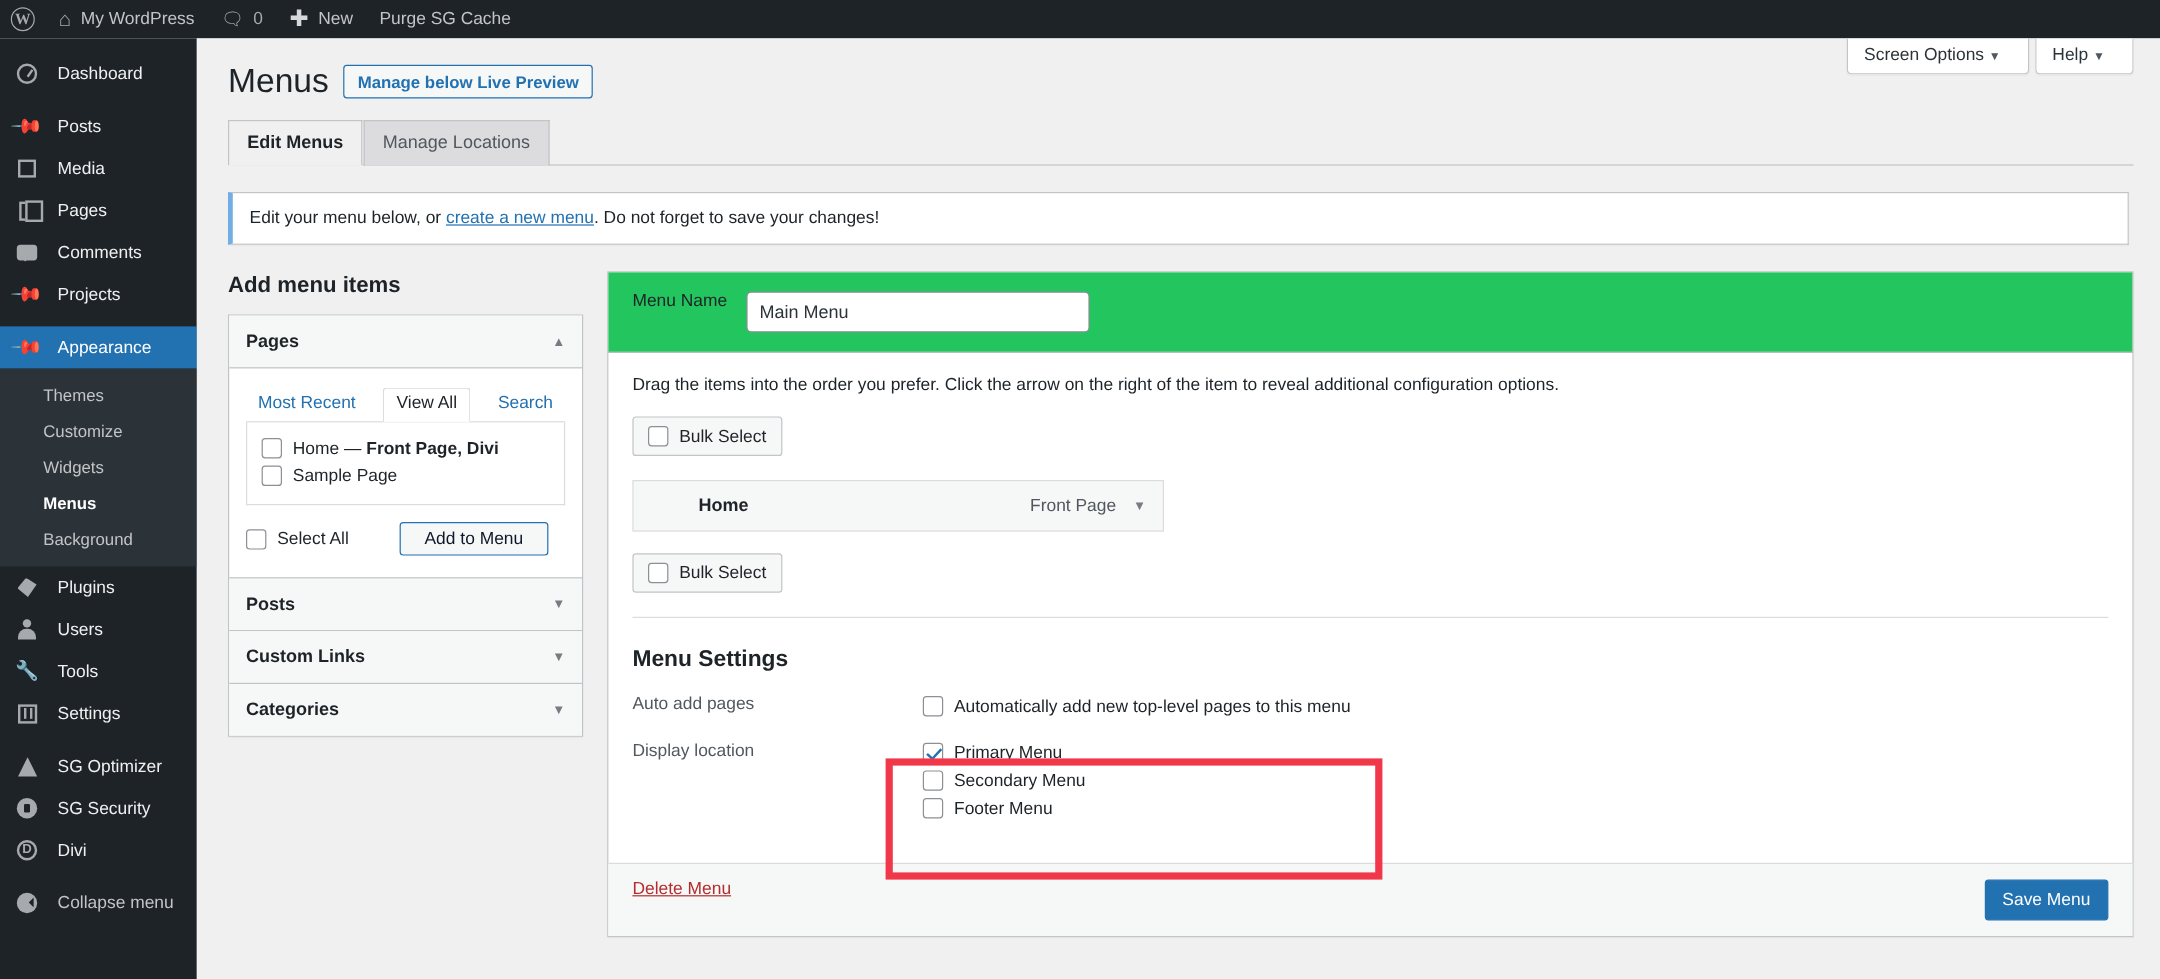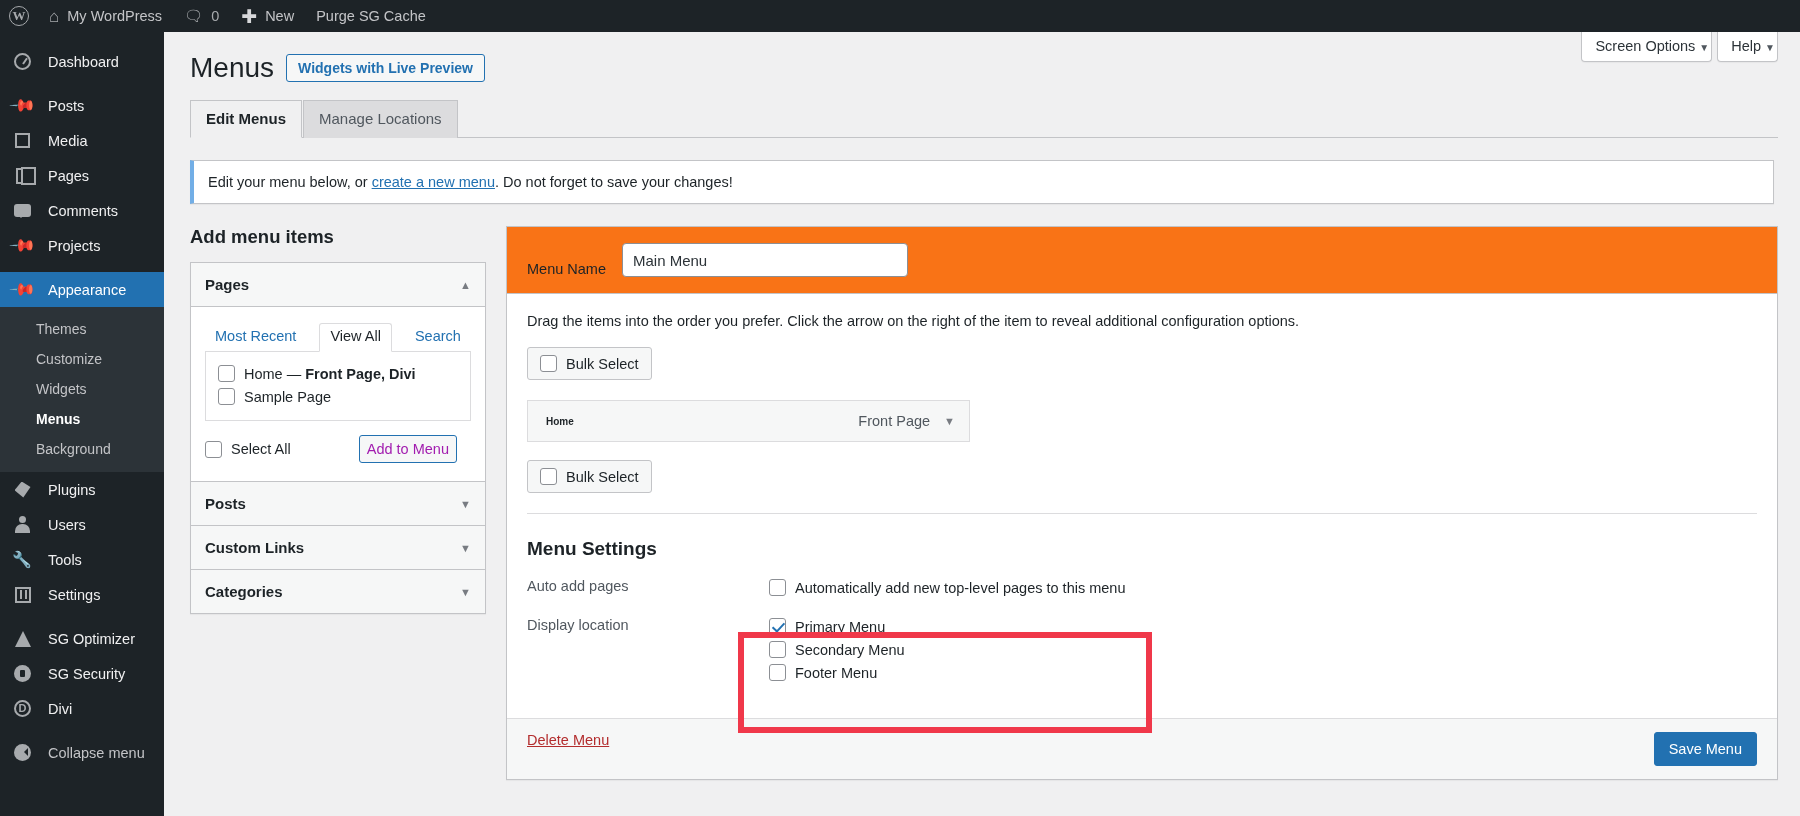--- a/index.html
+++ b/index.html
@@ -91,21 +91,21 @@
     position: absolute; top: 32px; left: 164px; width: 1636px; height: 784px;
     background: #f0f0f1;
     overflow: hidden;
   }
   .screen-meta-links {
     position:absolute; right: 22px; top: 0px; display:flex; gap: 5px;
   }
   .screen-meta-btn {
     background:#fff; border:1px solid #c3c4c7; border-top: none;
     border-radius: 0 0 4px 4px;
-    padding: 6px 2px 7px 13px; font-size: 14.5px; color:#2c3338;
+    padding: 6px 23px 7px 13px; font-size: 14.5px; color:#2c3338;
     box-shadow: 0 1px 1px rgba(0,0,0,.04);
   }
   .caret-small { font-size: 10px; margin-left: 4px; color:#50575e;}
 
   .page-head { padding: 18px 0 0 26px; display:flex; align-items:center; gap: 12px;}
   .page-title { font-size: 28px; font-weight: 400; color:#1d2327; line-height: 1.3;}
   .live-preview-btn {
     border:1px solid #2271b1; color:#2271b1; background:#f6f7f7;
     border-radius: 3px; padding: 5px 11px; font-size: 14px; font-weight: bold;
   }
@@ -155,49 +155,49 @@
   .cb {
     width:17px;height:17px;border:1px solid #8c8f94;border-radius:3px;background:#fff;
     display:inline-block; flex: none; position:relative;
   }
   .cb.checked::after{
     content:""; position:absolute; left:5px; top:1px; width:5px; height:10px;
     border:solid #2271b1; border-width: 0 2px 2px 0; transform: rotate(43deg);
   }
   .acc-footer { display:flex; align-items:center; justify-content:space-between; padding: 14px 14px 4px 0px; }
   .btn-secondary {
-    border:1px solid #2271b1; color:#a21caf; background:#f6f7f7;
-    border-radius:3px; padding: 5px 7px; font-size: 14.5px;
+    border:1px solid #2271b1; color:#0f172a; background:#f6f7f7;
+    border-radius:3px; padding: 5px 20px; font-size: 14.5px;
   }
 
   
   .ms-name-row {
-    display:flex; align-items:flex-end; gap: 16px;
-    background:#f97316; border-bottom:1px solid #c3c4c7; padding: 16px 20px;
+    display:flex; align-items:flex-start; gap: 16px;
+    background:#22c55e; border-bottom:1px solid #c3c4c7; padding: 16px 20px;
   }
   .ms-label { font-size: 14.5px; color:#1d2327; }
   .ms-input {
     width: 286px; height: 34px; border:1px solid #8c8f94; border-radius:4px;
     padding: 0 10px; font-size: 15px; color:#2c3338; background:#fff;
     font-family:"Liberation Sans",sans-serif;
   }
   .ms-body { padding: 19px 20px 2px 20px; }
   .ms-hint { font-size: 14.5px; color:#1d2327; margin-bottom: 18px;}
   .bulk-btn {
     display:inline-flex; align-items:center; gap:9px;
     border:1px solid #c3c4c7; background:#f6f7f7; border-radius:3px;
     padding: 7px 12px; font-size: 14.5px; color:#1d2327;
   }
   .menu-item-row {
     margin: 20px 0 18px 0; width: 443px;
     background:#f6f7f7; border:1px solid #dcdcde;
     display:flex; align-items:center; justify-content:space-between;
     padding: 12px 14px 12px 18px;
   }
-  .mir-title { font-size:10px; font-weight:bold; color:#1d2327; }
+  .mir-title { font-size:15px; font-weight:bold; color:#1d2327;margin-left:36px; }
   .mir-right { display:flex; align-items:center; gap: 14px; font-size:14.5px; color:#50575e;}
   .hr-line { height:1px; background:#dcdcde; margin: 20px 0 0 0;}
 
   .ms-settings { padding: 22px 20px 4px 20px; }
   .ms-settings h3 { font-size: 19px; color:#1d2327; margin-bottom: 16px; }
   .setting-row { display:flex; align-items:flex-start; margin-bottom: 8px; }
   .setting-label { width: 242px; font-size:14.5px; color:#50575e; padding-top:2px; }
   .setting-field { flex:1; }
   .red-box {
     position:absolute; left: 738px; top: 632px; width: 414px; height: 101px;
@@ -353,21 +353,21 @@
     <div class="screen-meta-btn">
       <span>Screen Options</span><span class="caret-small">▼</span>
     </div>
     <div class="screen-meta-btn">
       <span>Help</span><span class="caret-small">▼</span>
     </div>
   </div>
 
   <div class="page-head">
     <div class="page-title">Menus</div>
-    <div class="live-preview-btn">Widgets with Live Preview</div>
+    <div class="live-preview-btn">Manage below Live Preview</div>
   </div>
 
   <div class="nav-tabs">
     <div class="nav-tab active">Edit Menus</div>
     <div class="nav-tab">Manage Locations</div>
   </div>
 
   <div class="notice">
     <span>Edit your menu below, or </span><a href="#">create a new menu</a><span>. Do not forget to save your changes!</span>
   </div>

